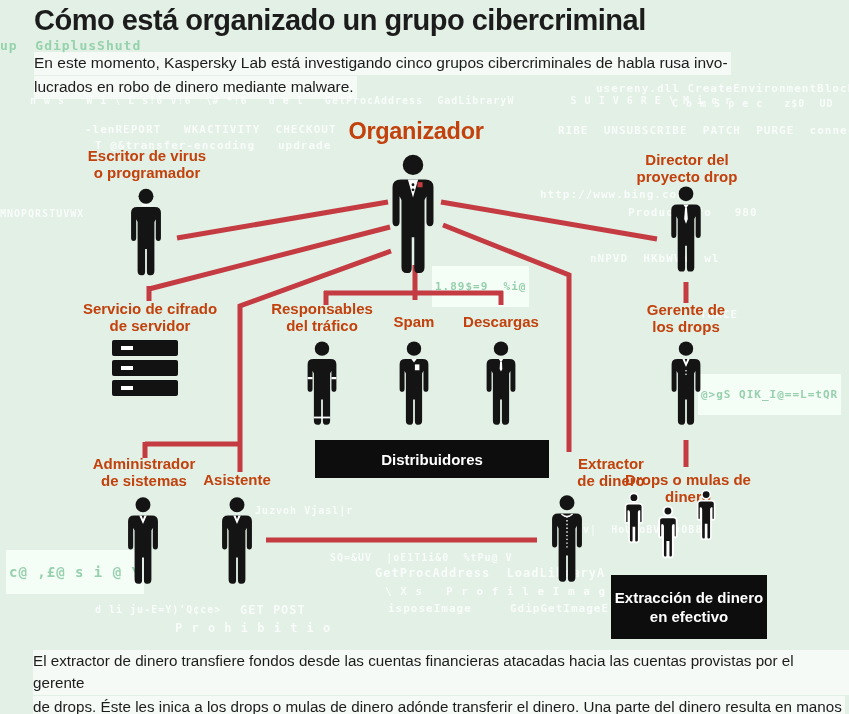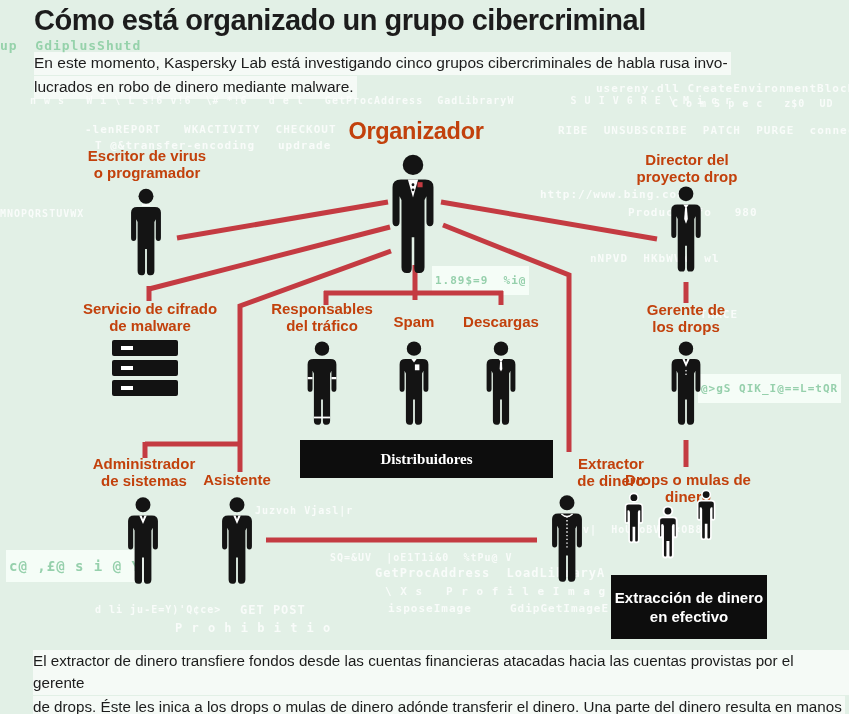--- a/index.html
+++ b/index.html
@@ -6,21 +6,21 @@
   body{width:849px;height:714px;overflow:hidden;background:#e2f0e6;
        font-family:"Liberation Sans",sans-serif;color:#1c1c1c;}
   .stage{position:relative;width:849px;height:714px;}
 
   
   .bgcode{position:absolute;inset:0;z-index:0;}
   .bgcode span{position:absolute;font-family:"DejaVu Sans Mono",monospace;
        white-space:pre;letter-spacing:1px;font-weight:bold;}
   .bgcode .light{color:rgba(255,255,255,0.78);}
   .bgcode .green{color:rgba(136,204,160,0.85);}
-  .bgcode .hl{background:rgba(246,253,248,0.95);color:rgba(150,208,172,1);padding:8px 3px;}
+  .bgcode .hl{background:rgba(246,253,248,0.95);color:rgba(150,208,172,1);padding:14px 3px;}
 
   .wires{position:absolute;left:0;top:0;z-index:1;}
   .wires line,.wires polyline{stroke:#c43b42;stroke-width:5;fill:none;stroke-linejoin:miter;}
 
   h1.title{position:absolute;left:34px;top:4px;margin:0;font-size:29px;font-weight:bold;
        letter-spacing:-0.5px;z-index:3;}
   .strip{display:inline-block;background:rgba(252,254,252,0.72);padding:0 3px 1px 0;}
   .subtitle{position:absolute;left:34px;top:52px;z-index:3;font-size:15.5px;line-height:22px;}
   .subtitle div{margin-bottom:1px;}
 
@@ -105,35 +105,35 @@
     <div><span class="strip">En este momento, Kaspersky Lab está investigando cinco grupos cibercriminales de habla rusa invo-</span></div>
     <div><span class="strip">lucrados en robo de dinero mediante malware.</span></div>
   </div>
 
   <div class="lbl big" style="left:416px;top:118px;">Organizador</div>
   <div class="lbl" style="left:147px;top:148px;">Escritor de virus
 o programador</div>
   <div class="lbl" style="left:687px;top:152px;">Director del
 proyecto drop</div>
   <div class="lbl" style="left:150px;top:301px;">Servicio de cifrado
-de malware</div>
+de servidor</div>
   <div class="lbl" style="left:322px;top:301px;">Responsables
 del tráfico</div>
   <div class="lbl" style="left:414px;top:314px;">Spam</div>
   <div class="lbl" style="left:501px;top:314px;">Descargas</div>
   <div class="lbl" style="left:686px;top:302px;">Gerente de
 los drops</div>
   <div class="lbl" style="left:144px;top:456px;">Administrador
 de sistemas</div>
   <div class="lbl" style="left:237px;top:472px;">Asistente</div>
   <div class="lbl" style="left:567px;top:456px;margin-left:44px;">Extractor
 de dinero</div>
   <div class="lbl" style="left:688px;top:472px;">Drops o mulas de dinero</div>
 
-  <div class="banner" style="left:300px;top:440px;width:253px;height:38px;font-family:Liberation Serif, serif;">Distribuidores</div>
+  <div class="banner" style="left:315px;top:440px;width:234px;height:38px;">Distribuidores</div>
   <div class="banner" style="left:611px;top:575px;width:156px;height:64px;">Extracción de dinero
 en efectivo</div>
 
   <svg class="person" viewBox="0 0 90 200" style="left:384px;top:154px;width:58px;height:128px;">
     <use href="#person-shape"></use>
     <polygon points="37,40 53,40 45,68" fill="#fff"></polygon>
     <circle cx="45" cy="48" r="2.2" fill="#141414"></circle>
     <circle cx="45" cy="56" r="2.2" fill="#141414"></circle>
     <rect x="52" y="44" width="8" height="8" fill="#c43b42"></rect>
   </svg>

